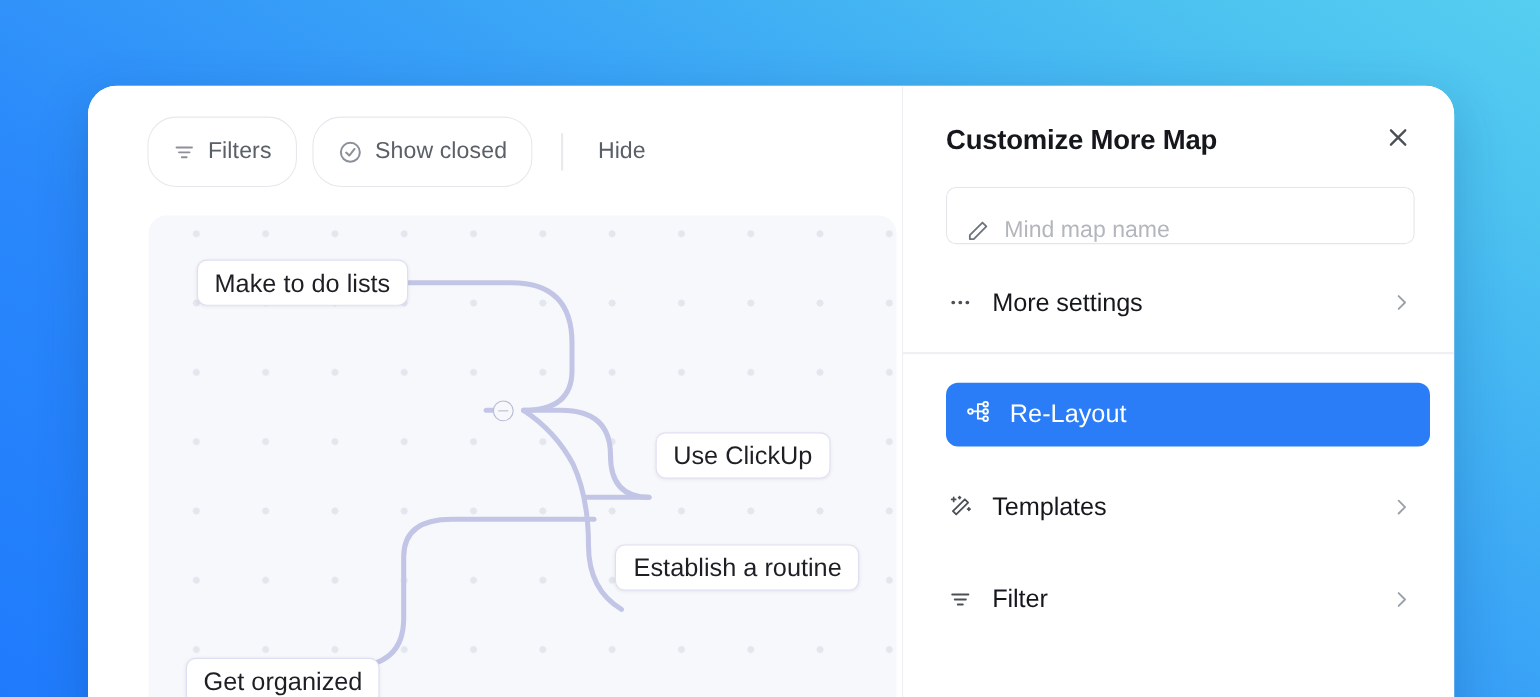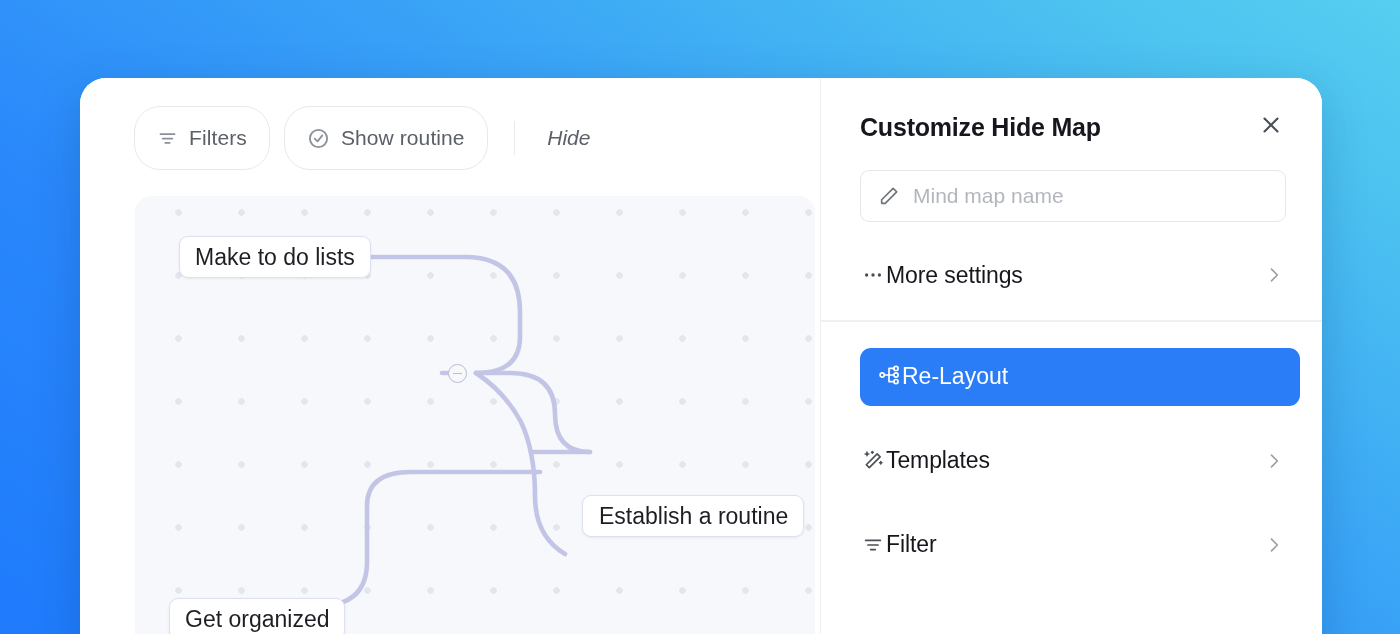--- a/index.html
+++ b/index.html
@@ -63,21 +63,20 @@
     width: 1.6px; height: 34px;
     background: #e8eaee;
     margin: 0 10px 0 12px;
   }
   .hide-link {
     font-size: 21px;
     color: #5b6068;
     cursor: pointer;
     padding: 6px 8px;
     white-space: nowrap;
-    font-style: italic;
   }
 
   
   .canvas {
     position: absolute;
     left: 55px; top: 118px;
     width: 680px; height: 482px;
     background: #f7f8fb;
     border-radius: 16px 16px 0 0;
     overflow: hidden;
@@ -146,40 +145,40 @@
     color: #4b5057;
     cursor: pointer;
     border-radius: 6px;
   }
   .name-field {
     margin: 26px 36px 0 39px;
     height: 52px;
     border: 1.6px solid #e4e6ea;
     border-radius: 9px;
     display: flex;
-    align-items: center;
+    align-items: flex-end;
     gap: 13px;
     padding: 0 17px;
     cursor: text;
   }
   .name-field input {
     border: 0; outline: 0;
     flex: 1 1 auto;
     font-family: inherit;
     font-size: 21px;
     color: #2b2f36;
     background: transparent;
   }
   .name-field input::placeholder { color: #b3b7bd; }
   .pencil { color: #6f747c; display: flex; }
 
   .panel-row {
     display: flex;
     align-items: center;
-    gap: 0;
+    gap: 16px;
     height: 58px;
     margin: 0 22px 0 39px;
     padding: 0 16px 0 0;
     cursor: pointer;
     border-radius: 9px;
   }
   .panel-row .row-icon { width: 26px; display: flex; align-items: center; justify-content: center; color: #4b5057; }
   .panel-row .row-label {
     flex: 1 1 auto;
     font-size: 23px;
@@ -195,20 +194,21 @@
     background: #eef0f3;
     margin: 16px 0 0 0;
   }
 
   .row-primary {
     background: #2a7cf7;
     margin: 26px 22px 0 39px;
     height: 58px;
     border-radius: 11px;
     padding: 0 16px 0 18px;
+    gap: 16px;
     display: flex;
     align-items: center;
     cursor: pointer;
   }
   .row-primary .row-icon { color: #ffffff; }
   .row-primary .row-label { color: #ffffff; font-size: 23px; flex: 1 1 auto; }
 
   .row-filter { margin-top: 26px; }
   .row-templates { margin-top: 26px; }
 </style>
@@ -232,21 +232,21 @@
         <span>Filters</span>
       </div>
 
       <div class="pill">
         <span class="glyph">
           <svg width="23" height="23" viewBox="0 0 24 24" fill="none" stroke="currentColor" stroke-width="1.9" stroke-linecap="round" stroke-linejoin="round">
             <circle cx="12" cy="12" r="9"></circle>
             <polyline points="8,12.2 11,15 16,8.8"></polyline>
           </svg>
         </span>
-        <span>Show routine</span>
+        <span>Show closed</span>
       </div>
 
       <div class="vdiv"></div>
 
       <div class="hide-link">Hide</div>
     </div>
 
     <div class="canvas">
       <div class="dots"></div>
 
@@ -269,35 +269,38 @@
 
       <div class="node" style="left:44px; top:40px;">
         <span>Make to do lists</span>
       </div>
 
 
       <div class="collapse-handle" style="left:313px; top:168px;">
           <i></i>
         </div>
 
-
-      <div class="node" style="left:447px; top:299px;padding-left:16px;">
+      <div class="node" style="left:461px; top:197px;">
+        <span>Use ClickUp</span>
+      </div>
+
+      <div class="node" style="left:424px; top:299px;padding-left:16px;">
         <span>Establish a routine</span>
       </div>
 
       <div class="node" style="left:34px; top:355px;margin-top:47px;">
         <span>Get organized</span>
       </div>
     </div>
   </div>
 
   <div class="panel">
 
     <div class="panel-head">
-      <div class="panel-title">Customize Hide Map</div>
+      <div class="panel-title">Customize More Map</div>
       <div class="close-btn">
         <span>
           <svg width="24" height="24" viewBox="0 0 24 24" fill="none" stroke="currentColor" stroke-width="2.1" stroke-linecap="round">
             <line x1="5.5" y1="5.5" x2="18.5" y2="18.5"></line>
             <line x1="18.5" y1="5.5" x2="5.5" y2="18.5"></line>
           </svg>
         </span>
       </div>
     </div>
 

